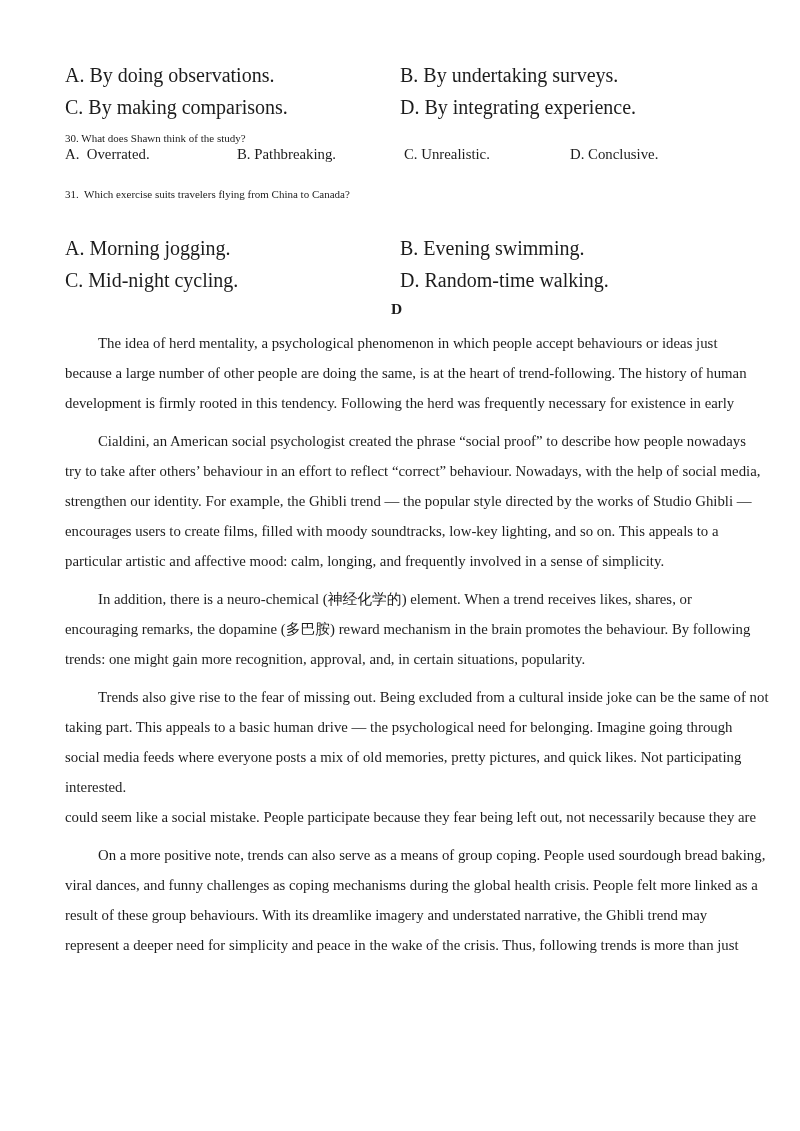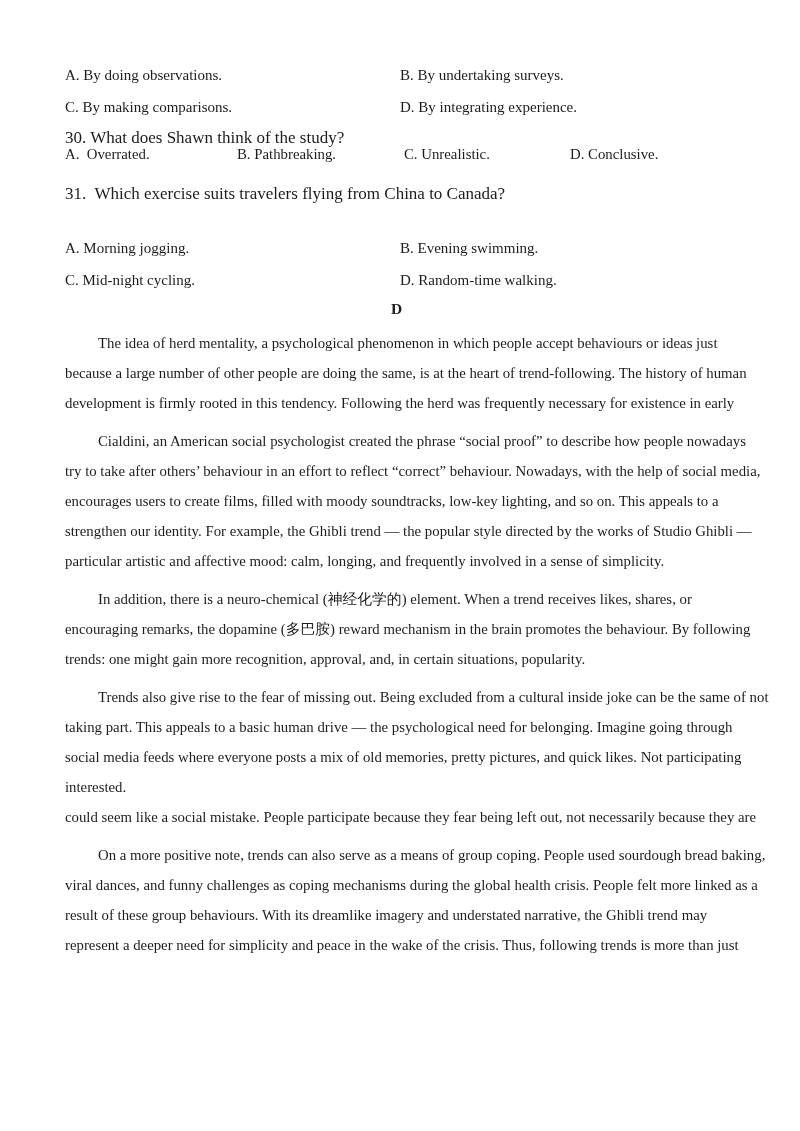--- a/index.html
+++ b/index.html
@@ -17,34 +17,34 @@
   }
   .page {
     position: relative;
     box-sizing: border-box;
     width: 800px;
     height: 1131px;
     padding: 67px 72px 0 65px;
   }
   .qrow {
     display: flex;
-    font-size: 15px;
+    font-size: 20px;
     line-height: 16px;
     white-space: pre;
     align-items: flex-end;
   }
   .qrow .c1 { width: 335px; flex: 0 0 auto; }
   .qrow .c2 { flex: 1 1 auto; }
   .row4 { display: flex; font-size: 14.8px; line-height: 16px; white-space: pre; }
   .row4 .o1 { width: 172px; flex: 0 0 auto; }
   .row4 .o2 { width: 167px; flex: 0 0 auto; }
   .row4 .o3 { width: 166px; flex: 0 0 auto; }
   .row4 .o4 { flex: 1 1 auto; }
   .stem {
-    font-size: 17px;
+    font-size: 11px;
     line-height: 16px;
     white-space: pre;
   }
   #row-cd-29 { margin-top: 16px; }
   #q30-stem  { margin-top: 15px; }
   #row-30    { }
   #q31-stem  { margin-top: 24px; }
   #row-ab-31 { margin-top: 38px; }
   #row-cd-31 { margin-top: 16px; }
   .section-header {
@@ -101,22 +101,22 @@
 
     <div class="para">
       <div class="ln first">The idea of herd mentality, a psychological phenomenon in which people accept behaviours or ideas just</div>
       <div class="ln">because a large number of other people are doing the same, is at the heart of trend-following. The history of human</div>
       <div class="ln">development is firmly rooted in this tendency. Following the herd was frequently necessary for existence in early</div>
     </div>
 
     <div class="para">
       <div class="ln first">Cialdini, an American social psychologist created the phrase “social proof” to describe how people nowadays</div>
       <div class="ln">try to take after others’ behaviour in an effort to reflect “correct” behaviour. Nowadays, with the help of social media,</div>
+      <div class="ln">strengthen our identity. For example, the Ghibli trend — the popular style directed by the works of Studio Ghibli —</div>
       <div class="ln">encourages users to create films, filled with moody soundtracks, low-key lighting, and so on. This appeals to a</div>
-      <div class="ln">strengthen our identity. For example, the Ghibli trend — the popular style directed by the works of Studio Ghibli —</div>
       <div class="ln">particular artistic and affective mood: calm, longing, and frequently involved in a sense of simplicity.</div>
     </div>
 
     <div class="para">
       <div class="ln first">In addition, there is a neuro-chemical (神经化学的) element. When a trend receives likes, shares, or</div>
       <div class="ln">encouraging remarks, the dopamine (多巴胺) reward mechanism in the brain promotes the behaviour. By following</div>
       <div class="ln">trends: one might gain more recognition, approval, and, in certain situations, popularity.</div>
     </div>
 
     <div class="para">

